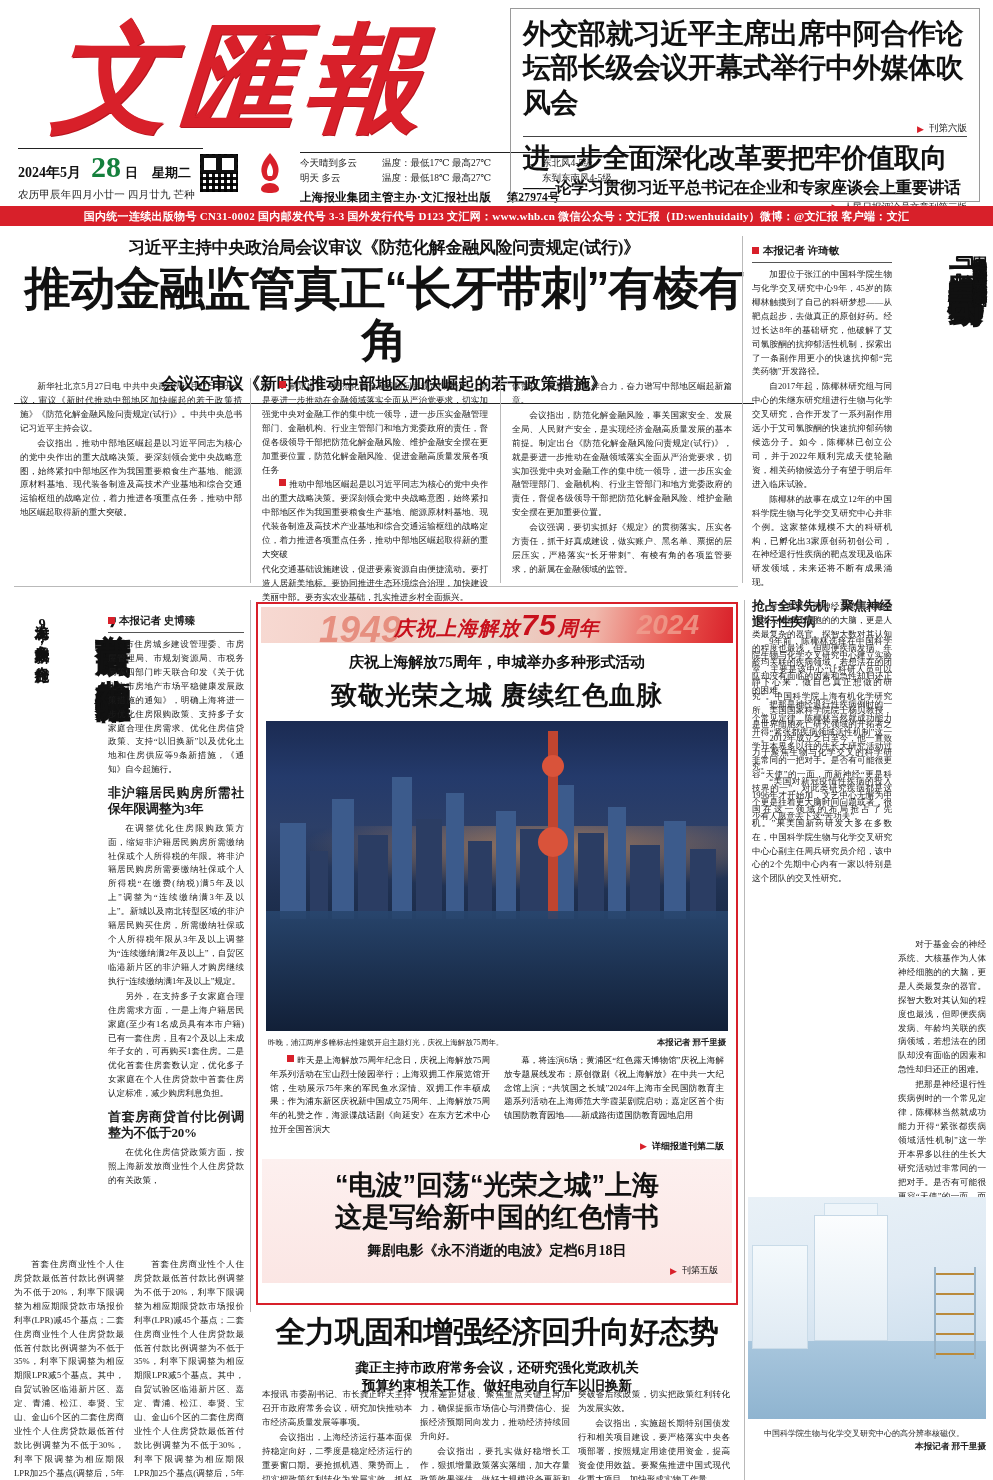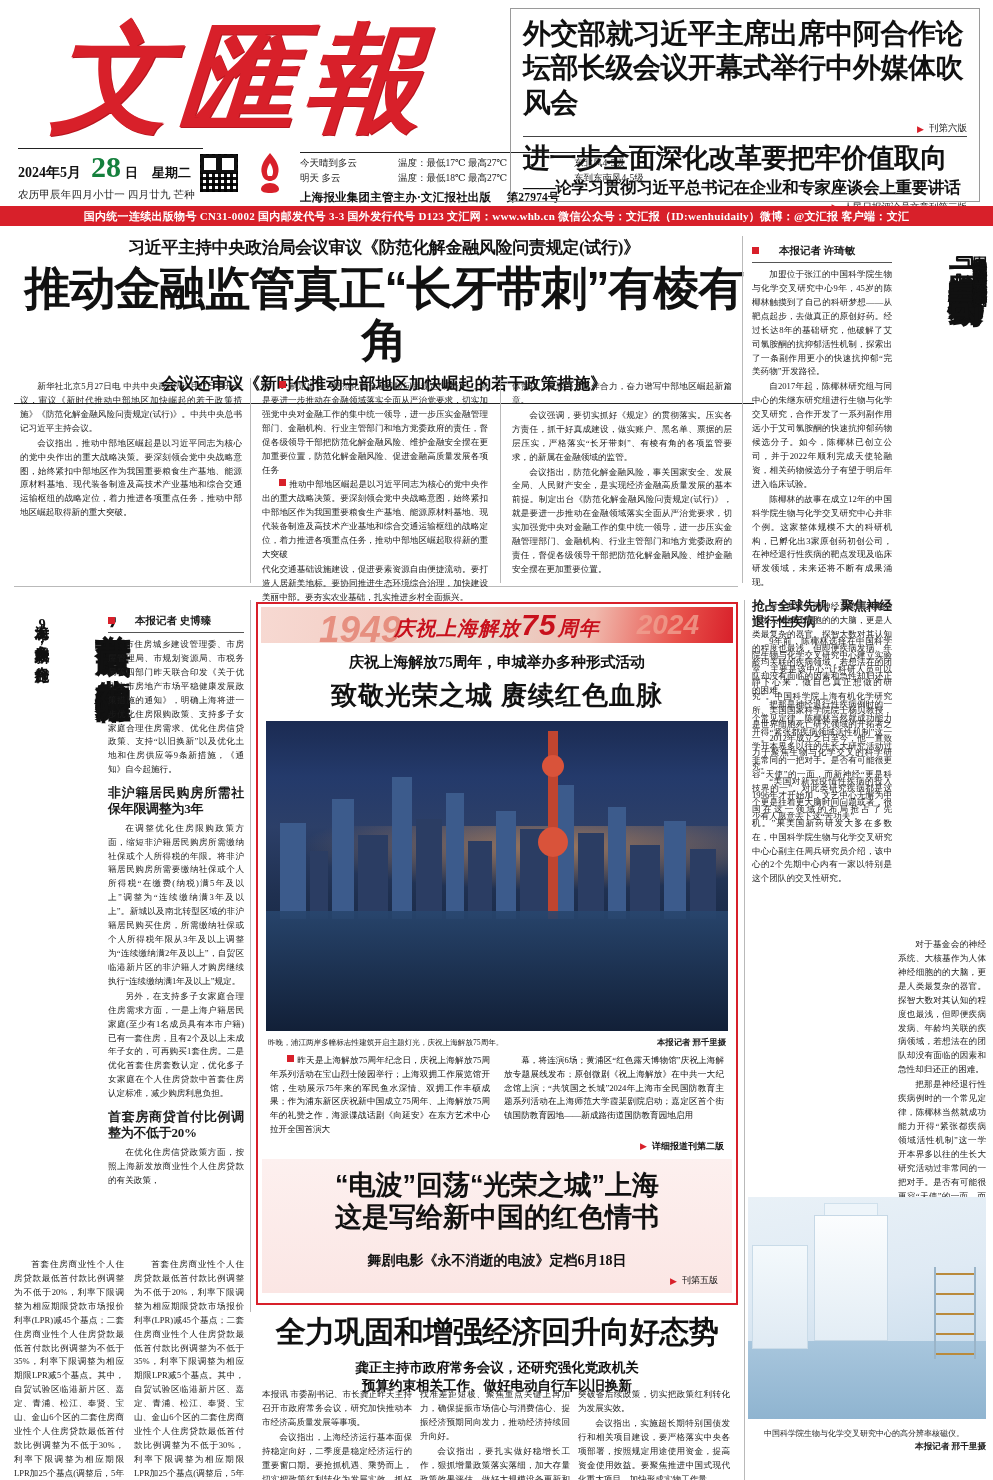--- a/index.html
+++ b/index.html
@@ -59,21 +59,21 @@
 
   .brand-mark {
     position: absolute; left: 250px; top: 150px; width: 40px; height: 44px;
   }
   .brand-mark svg { display:block; }
 
   .weather-block {
     position: absolute; left: 300px; top: 152px; width: 400px;
   }
   .weather-rule { border-top: 1.2px solid #222; width: 395px; margin-bottom: 3px; }
-  .wx-row { font-size: 9.5px; color: #1a1a1a; display: flex; gap: 26px; line-height: 1.55; }
+  .wx-row { font-size: 9.5px; color: #1a1a1a; display: flex; gap: 10px; line-height: 1.55; }
   .wx-row span:nth-child(1){ width: 72px; }
   .wx-row span:nth-child(2){ width: 150px; }
   .pub-line {
     font-size: 11.5px; font-weight: bold; margin-top: 5px; letter-spacing: .2px;
   }
   .pub-line2 { font-size: 11.5px; font-weight: bold; text-align: right; width: 395px; }
 
   
   .tr-box {
     position: absolute; left: 510px; top: 8px; width: 470px; height: 194px;
@@ -119,21 +119,21 @@
   
   .vrule { position: absolute; width: 0; border-left: 1px solid #b9b9b9; }
   .hrule { position: absolute; border-top: 1px solid #b9b9b9; }
 
   
   .col { position: absolute; font-size: 8.6px; line-height: 1.62; text-align: justify; color:#1c1c1c; }
   .col p { text-indent: 2em; margin-bottom: 1px; }
   .col p.noindent { text-indent: 0; }
   .byline {
     font-size: 10.5px; font-weight: bold; border-bottom: 1px solid #555;
-    padding-bottom: 3px; margin-bottom: 5px; display:flex; align-items:center; gap:20px;
+    padding-bottom: 3px; margin-bottom: 5px; display:flex; align-items:center; gap:4px;
   }
   .sq { display:inline-block; width:7px; height:7px; background:#d8202a; }
   .subhead {
     font-size: 13px; font-weight: bold; line-height: 1.25;
     margin: 8px 0 4px 0; text-indent: 0; letter-spacing: -.3px;
   }
   .bullet-p { text-indent: 0; padding-left: 0; }
   .bullet-p .sq { margin-right: 3px; vertical-align: 1px; }
   .jump {
     display:flex; align-items:center; justify-content:center; gap:5px;
@@ -223,21 +223,21 @@
     font-size: 9px; font-weight:bold; margin: 3px 12px 0 0;
   }
   .dianbo {
     margin: 6px 4px 4px 4px; background: linear-gradient(180deg,#fdf0ef,#fbe6e4);
     text-align:center; padding: 10px 0 6px 0;
   }
   .dianbo h2 {
     font-size: 27px; font-weight: bold; line-height: 1.22; letter-spacing: 0px;
     font-family:"Liberation Sans",sans-serif;
   }
-  .dianbo .db-sub { font-size: 14px; font-weight: bold; margin-top: 18px; }
+  .dianbo .db-sub { font-size: 14px; font-weight: bold; margin-top: 8px; }
   .dianbo .db-ref {
     display:flex; align-items:center; justify-content:flex-end; gap:5px;
     font-size: 9px; margin: 4px 14px 0 0;
   }
 
   
   .bc-head {
     position: absolute; left: 258px; top: 1312px; width: 478px; text-align:center;
   }
   .bc-title {
@@ -375,22 +375,22 @@
       <span class="sq"></span><span>制定出台《防范化解金融风险问责规定(试行)》，就是要进一步推动在金融领域落实全面从严治党要求，切实加强党中央对金融工作的集中统一领导，进一步压实金融管理部门、金融机构、行业主管部门和地方党委政府的责任，督促各级领导干部把防范化解金融风险、维护金融安全摆在更加重要位置，防范化解金融风险、促进金融高质量发展各项任务</span>
     </p>
     <p class="bullet-p">
       <span class="sq"></span><span>推动中部地区崛起是以习近平同志为核心的党中央作出的重大战略决策。要深刻领会党中央战略意图，始终紧扣中部地区作为我国重要粮食生产基地、能源原材料基地、现代装备制造及高技术产业基地和综合交通运输枢纽的战略定位，着力推进各项重点任务，推动中部地区崛起取得新的重大突破</span>
     </p>
     <p class="noindent">代化交通基础设施建设，促进要素资源自由便捷流动。要打造人居新美地标。要协同推进生态环境综合治理，加快建设美丽中部。要夯实农业基础，扎实推进乡村全面振兴。</p>
   </div>
 
   <div class="col" style="left:512px; top:380px; width:220px;">
     <p class="noindent">体责任，凝聚强大工作合力，奋力谱写中部地区崛起新篇章。</p>
+    <p>会议指出，防范化解金融风险，事关国家安全、发展全局、人民财产安全，是实现经济金融高质量发展的基本前提。制定出台《防范化解金融风险问责规定(试行)》，就是要进一步推动在金融领域落实全面从严治党要求，切实加强党中央对金融工作的集中统一领导，进一步压实金融管理部门、金融机构、行业主管部门和地方党委政府的责任，督促各级领导干部把防范化解金融风险、维护金融安全摆在更加重要位置。</p>
     <p>会议强调，要切实抓好《规定》的贯彻落实。压实各方责任，抓干好真成建设，做实账户、黑名单、票据的层层压实，严格落实“长牙带刺”、有棱有角的各项监管要求，的新属在金融领域的监管。</p>
-    <p>会议指出，防范化解金融风险，事关国家安全、发展全局、人民财产安全，是实现经济金融高质量发展的基本前提。制定出台《防范化解金融风险问责规定(试行)》，就是要进一步推动在金融领域落实全面从严治党要求，切实加强党中央对金融工作的集中统一领导，进一步压实金融管理部门、金融机构、行业主管部门和地方党委政府的责任，督促各级领导干部把防范化解金融风险、维护金融安全摆在更加重要位置。</p>
   </div>
 
   <div class="vhead vhead-main" style="left:905px; top:244px; height:690px; width:80px;">这家『国内唯一』中心已孵化三家原创药公司</div>
   <div class="vhead vhead-sub" style="left:952px; top:244px; height:540px; width:36px;">中国科学院生物与化学交叉研究中心营造稳定环境让年轻人心无旁骛挑战重大科学问题</div>
 
   <div class="col" style="left:752px; top:242px; width:140px;">
     <div class="byline">
       <span class="sq"></span>
       <span>本报记者  许琦敏</span>
     </div>

